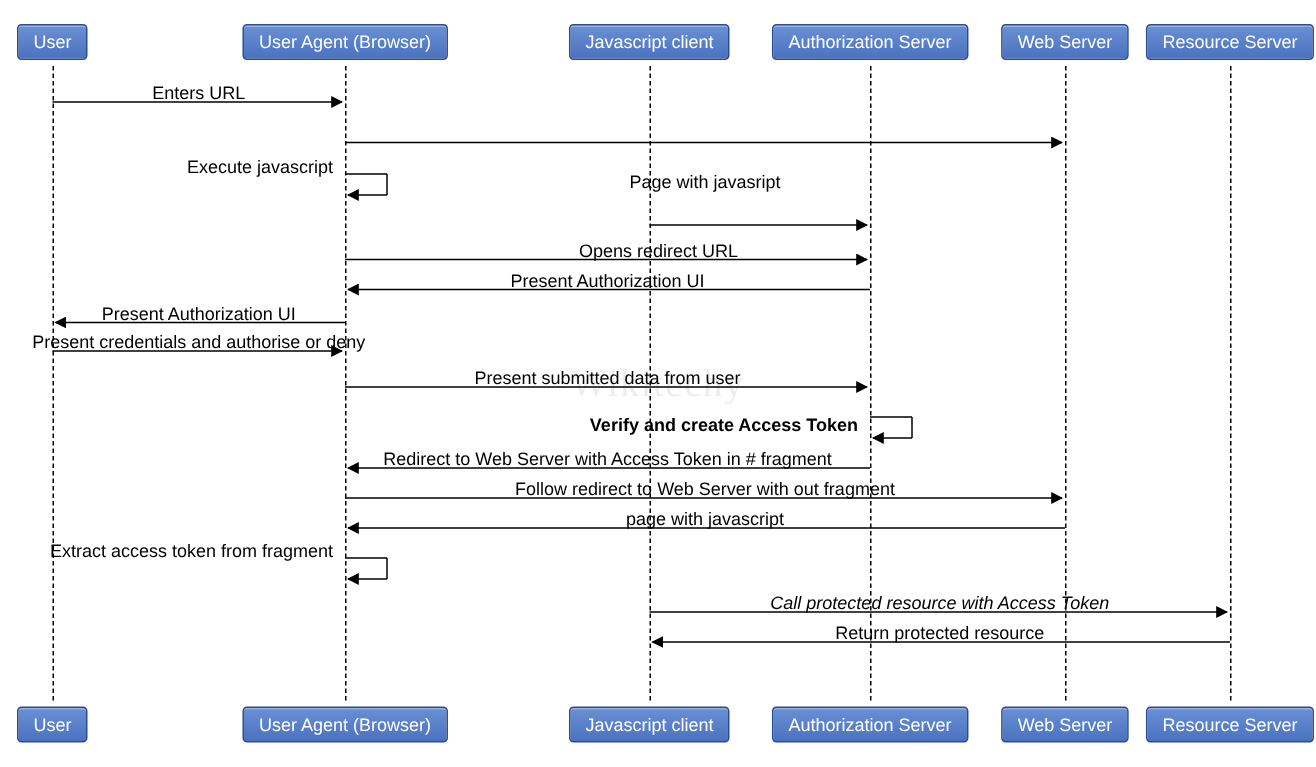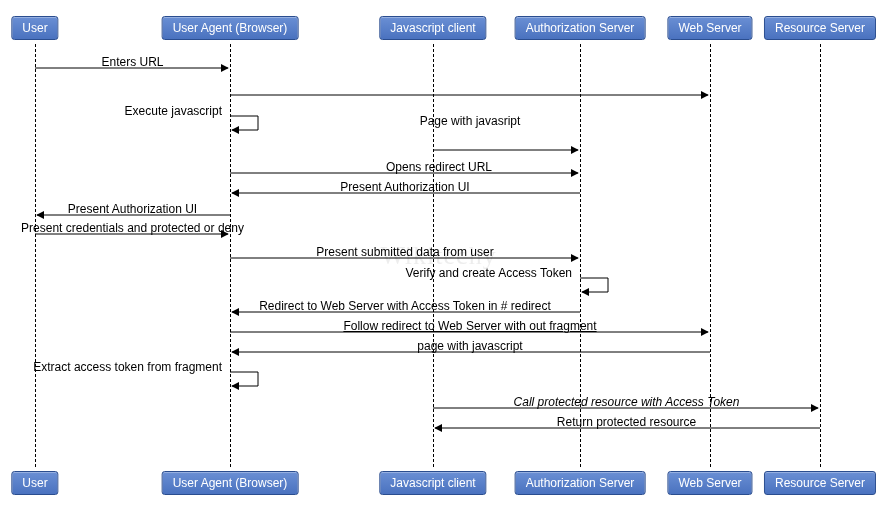--- a/index.html
+++ b/index.html
@@ -62,22 +62,22 @@
     <div class="lifeline" style="left: 710px;"></div>
     <div class="participant" style="left: 820px; transform: translateX(-50%); top: 16px;">Resource Server</div>
     <div class="participant" style="left: 820px; transform: translateX(-50%); bottom: 16px;">Resource Server</div>
     <div class="lifeline" style="left: 820px;"></div>
     <div class="msg-label" style="left: 132.5px; top: 55px;">Enters URL</div>
     <div class="msg-label" style="left: 470px; top: 82px; margin-top: 32px;">Page with javasript</div>
     <div class="msg-label" style="left: 222px; top: 104px; transform: translateX(-100%);">Execute javascript</div>
     <div class="msg-label" style="left: 405px; top: 160px; margin-left: 34px;">Opens redirect URL</div>
     <div class="msg-label" style="left: 405px; top: 180px;">Present Authorization UI</div>
     <div class="msg-label" style="left: 132.5px; top: 202px;">Present Authorization UI</div>
-    <div class="msg-label" style="left: 132.5px; top: 221px;">Present credentials and protected or deny</div>
+    <div class="msg-label" style="left: 132.5px; top: 221px;">Present credentials and authorise or deny</div>
     <div class="msg-label" style="left: 405px; top: 245px;">Present submitted data from user</div>
-    <div class="msg-label" style="left: 572px; top: 266px; transform: translateX(-100%);">Verify and create Access Token</div>
-    <div class="msg-label" style="left: 405px; top: 299px;">Redirect to Web Server with Access Token in # redirect</div>
-    <div class="msg-label" style="left: 470px; top: 319px; text-decoration: underline;">Follow redirect to Web Server with out fragment</div>
+    <div class="msg-label" style="left: 572px; top: 276px; transform: translateX(-100%); font-weight: bold;">Verify and create Access Token</div>
+    <div class="msg-label" style="left: 405px; top: 299px;">Redirect to Web Server with Access Token in # fragment</div>
+    <div class="msg-label" style="left: 470px; top: 319px;">Follow redirect to Web Server with out fragment</div>
     <div class="msg-label" style="left: 470px; top: 339px;">page with javascript</div>
     <div class="msg-label" style="left: 222px; top: 360px; transform: translateX(-100%);">Extract access token from fragment</div>
     <div class="msg-label" style="left: 626.5px; top: 395px; font-style: italic;">Call protected resource with Access Token</div>
     <div class="msg-label" style="left: 626.5px; top: 415px;">Return protected resource</div>
   </div>
 
 </body></html>

